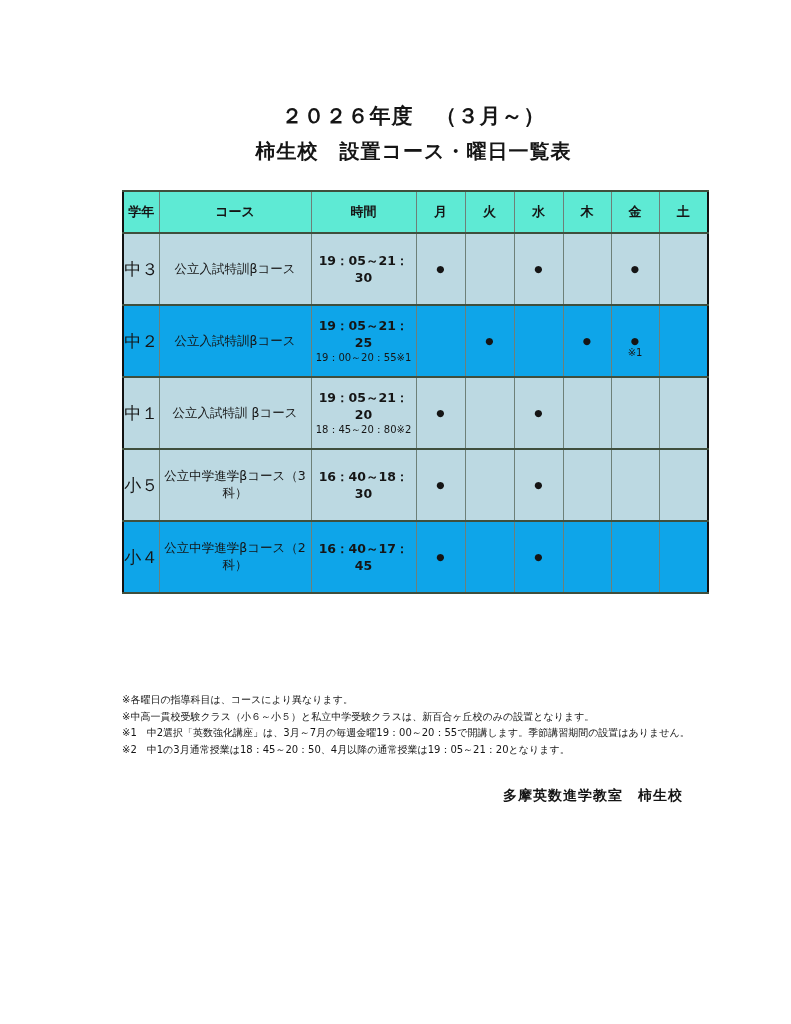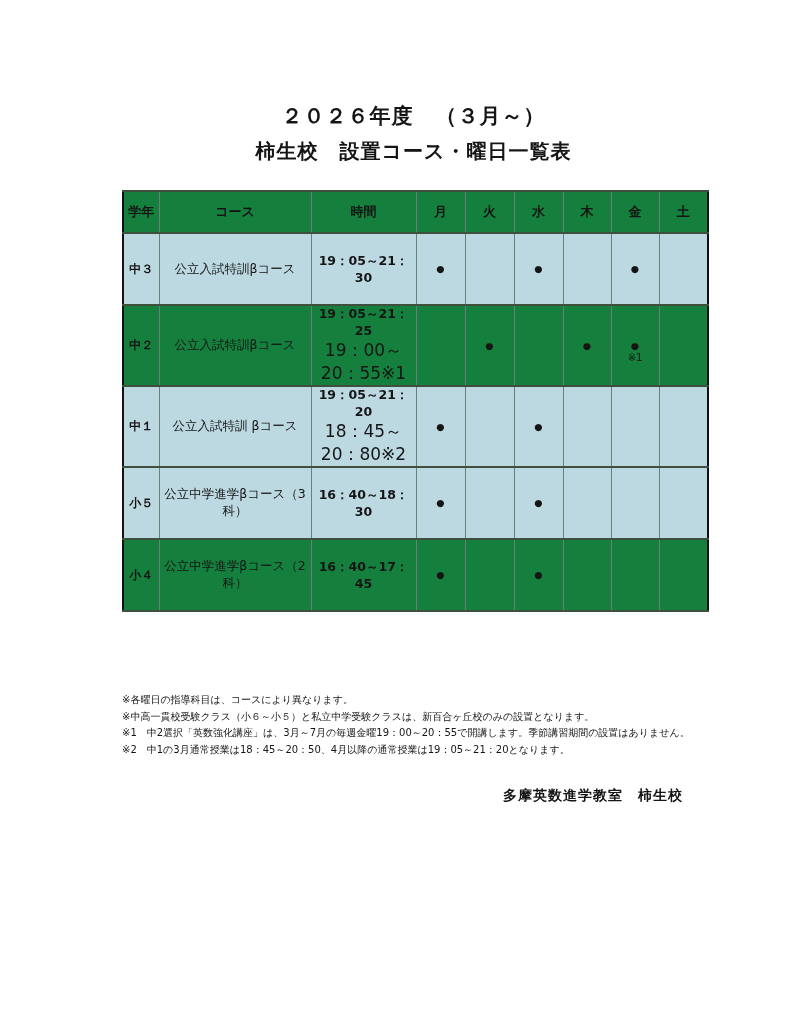--- a/index.html
+++ b/index.html
@@ -17,29 +17,29 @@
     position:absolute; left:122px; top:190px;
     border-collapse:collapse; table-layout:fixed;
     border:2px solid #121212;
   }
   .sched th, .sched td {
     border-left:1px solid #6d8078; border-right:1px solid #6d8078;
     border-top:2px solid #3f4f3d; border-bottom:2px solid #3f4f3d;
     padding:0; text-align:center; vertical-align:middle;
     overflow:hidden;
   }
-  .sched thead th { background:#15803d; height:40px; font-size:13px; font-weight:bold; }
+  .sched thead th { background:#5eead4; height:40px; font-size:13px; font-weight:bold; }
   .sched tbody tr { height:72px; }
   tr.r-blue  td { background:#bcd9e2; }
-  tr.r-green td { background:#15803d; }
+  tr.r-green td { background:#0ea5e9; }
 
-  td.grade  { font-size:12px; font-weight:bold; }
+  td.grade  { font-size:17px; font-weight:normal; }
   td.course { font-size:12.5px; font-weight:normal; }
   .tmain { font-size:12.5px; font-weight:bold; }
-  .tsub  { font-size:17px; font-weight:normal; margin-top:1px; }
+  .tsub  { font-size:10px; font-weight:normal; margin-top:1px; }
   td.day { position:relative; font-size:9.5px; line-height:1; }
   .dnote {
     position:absolute; left:0; width:100%; top:calc(50% + 7px);
     font-size:10px; text-align:center;
   }
 
   .footnotes { position:absolute; left:122px; top:692px; width:600px;
                font-size:10px; line-height:16.5px; }
   .footer { position:absolute; left:503px; top:787px;
             font-size:14px; font-weight:bold; letter-spacing:1px; }

